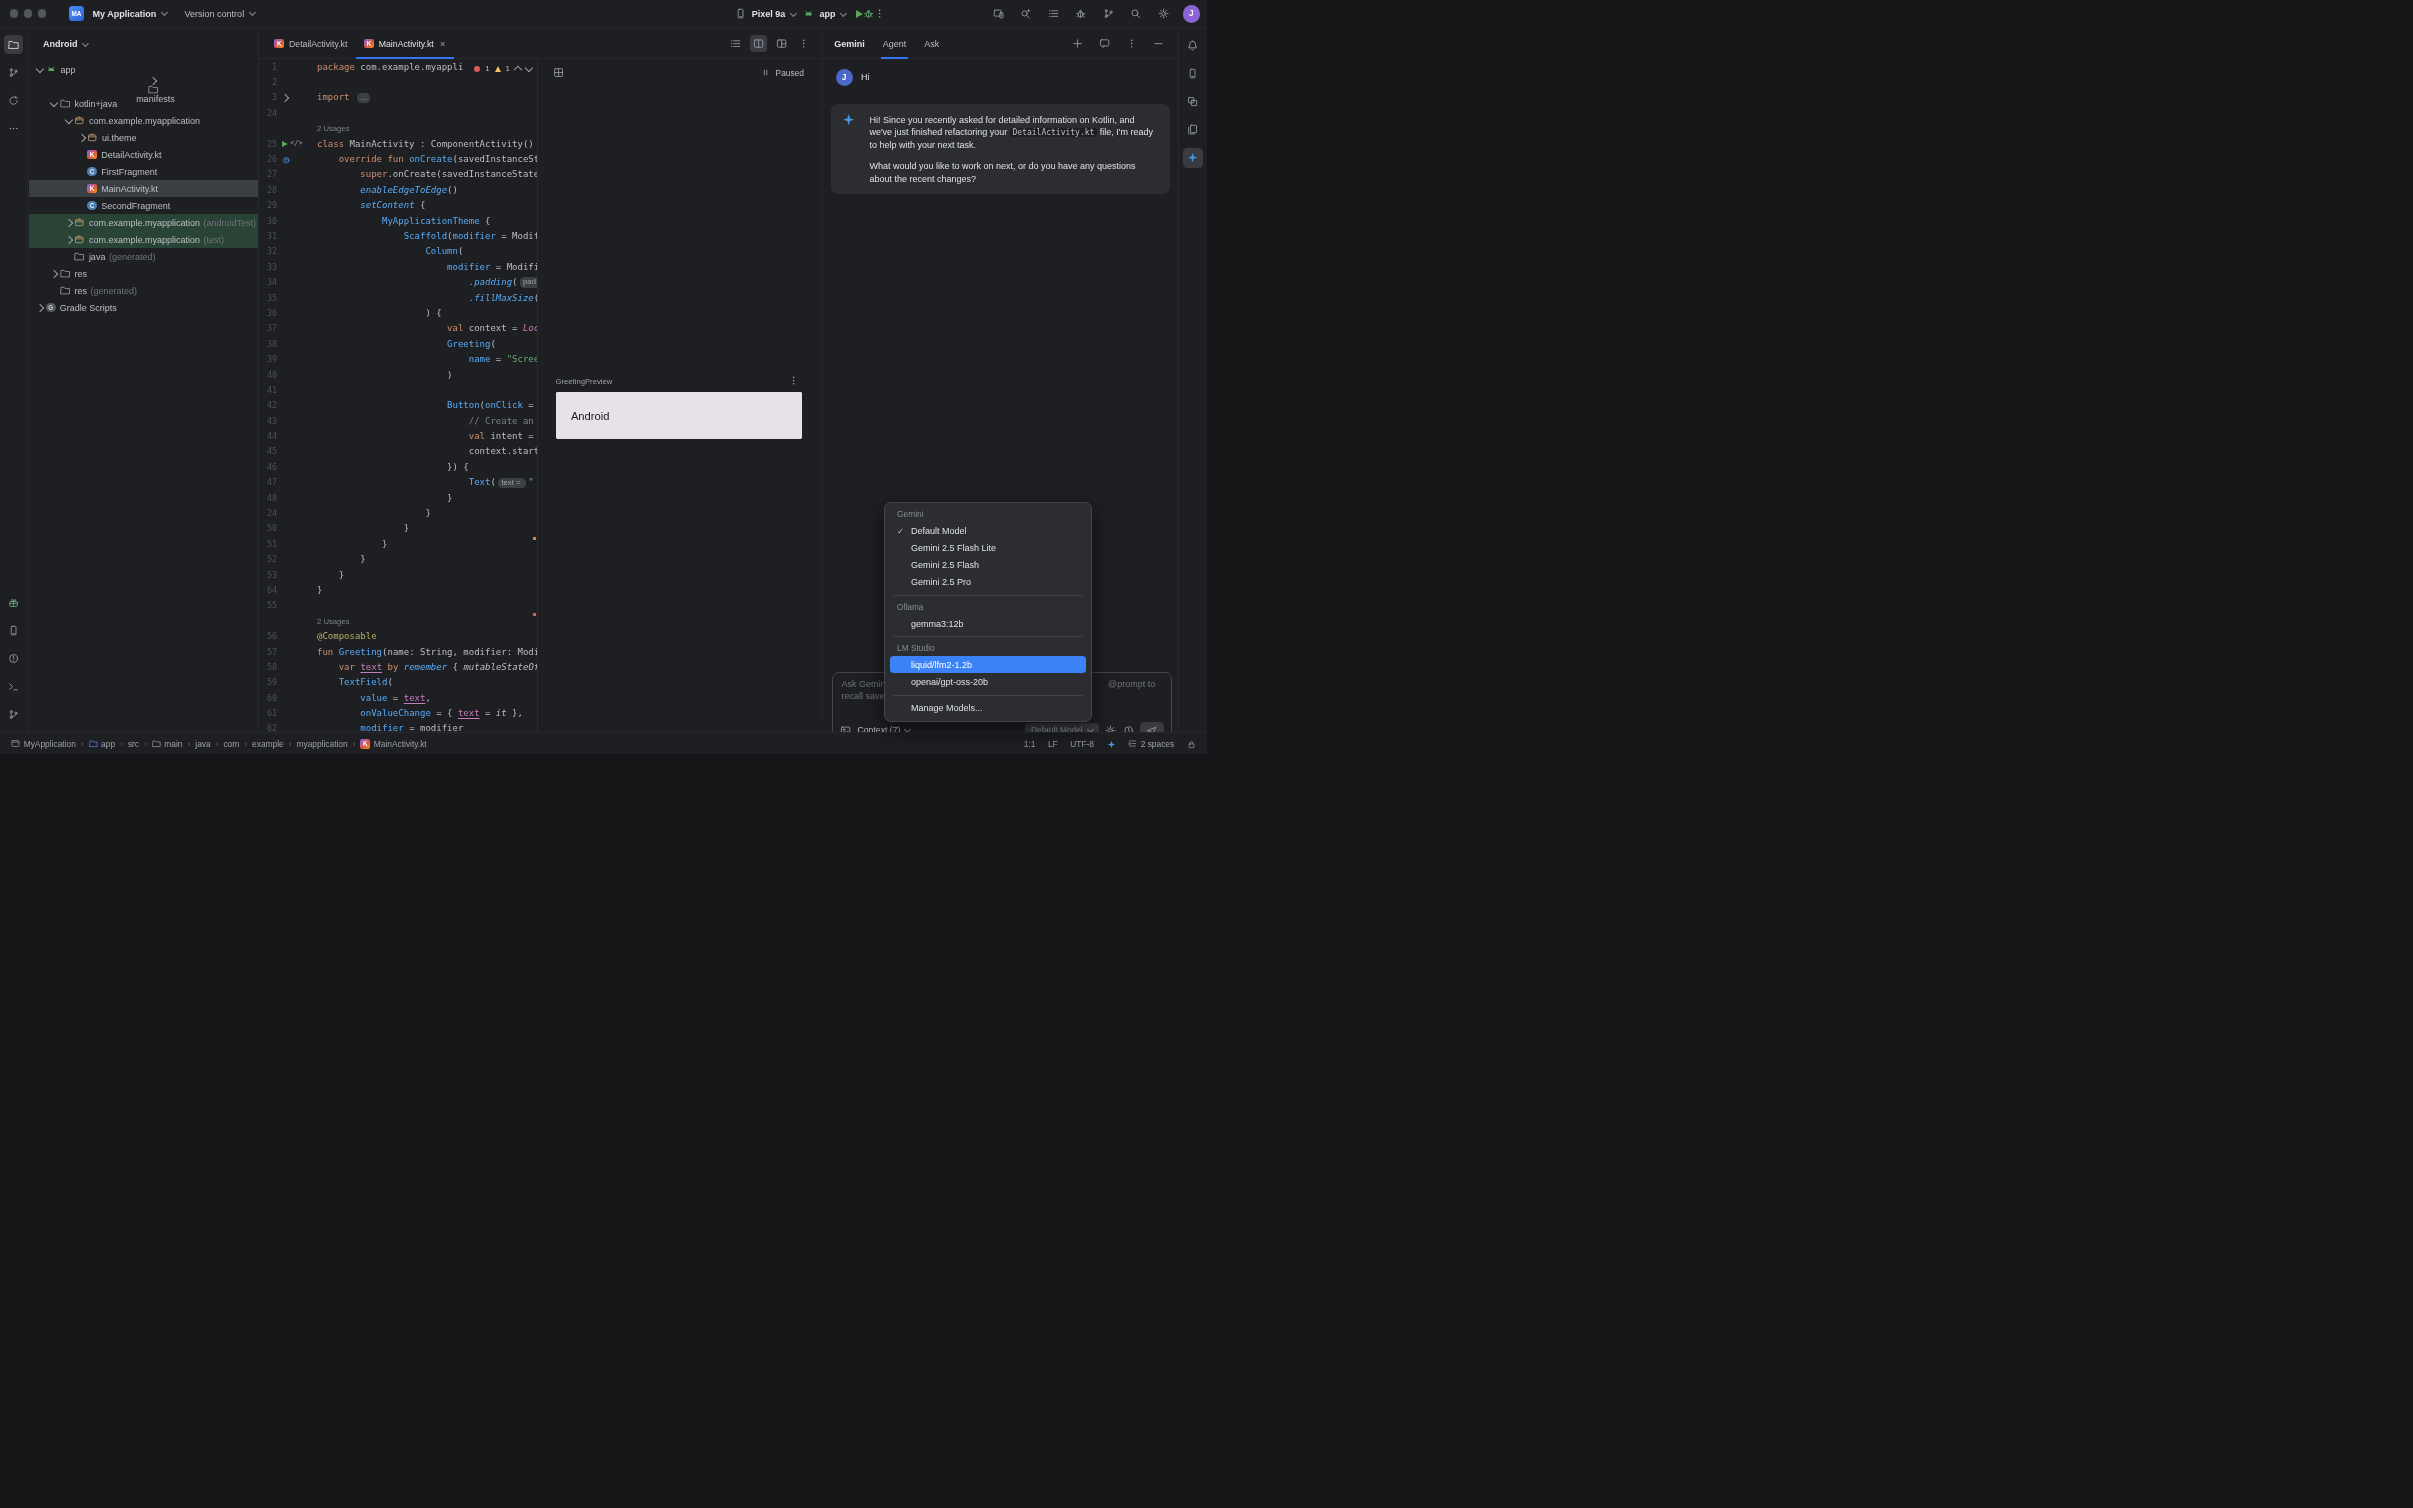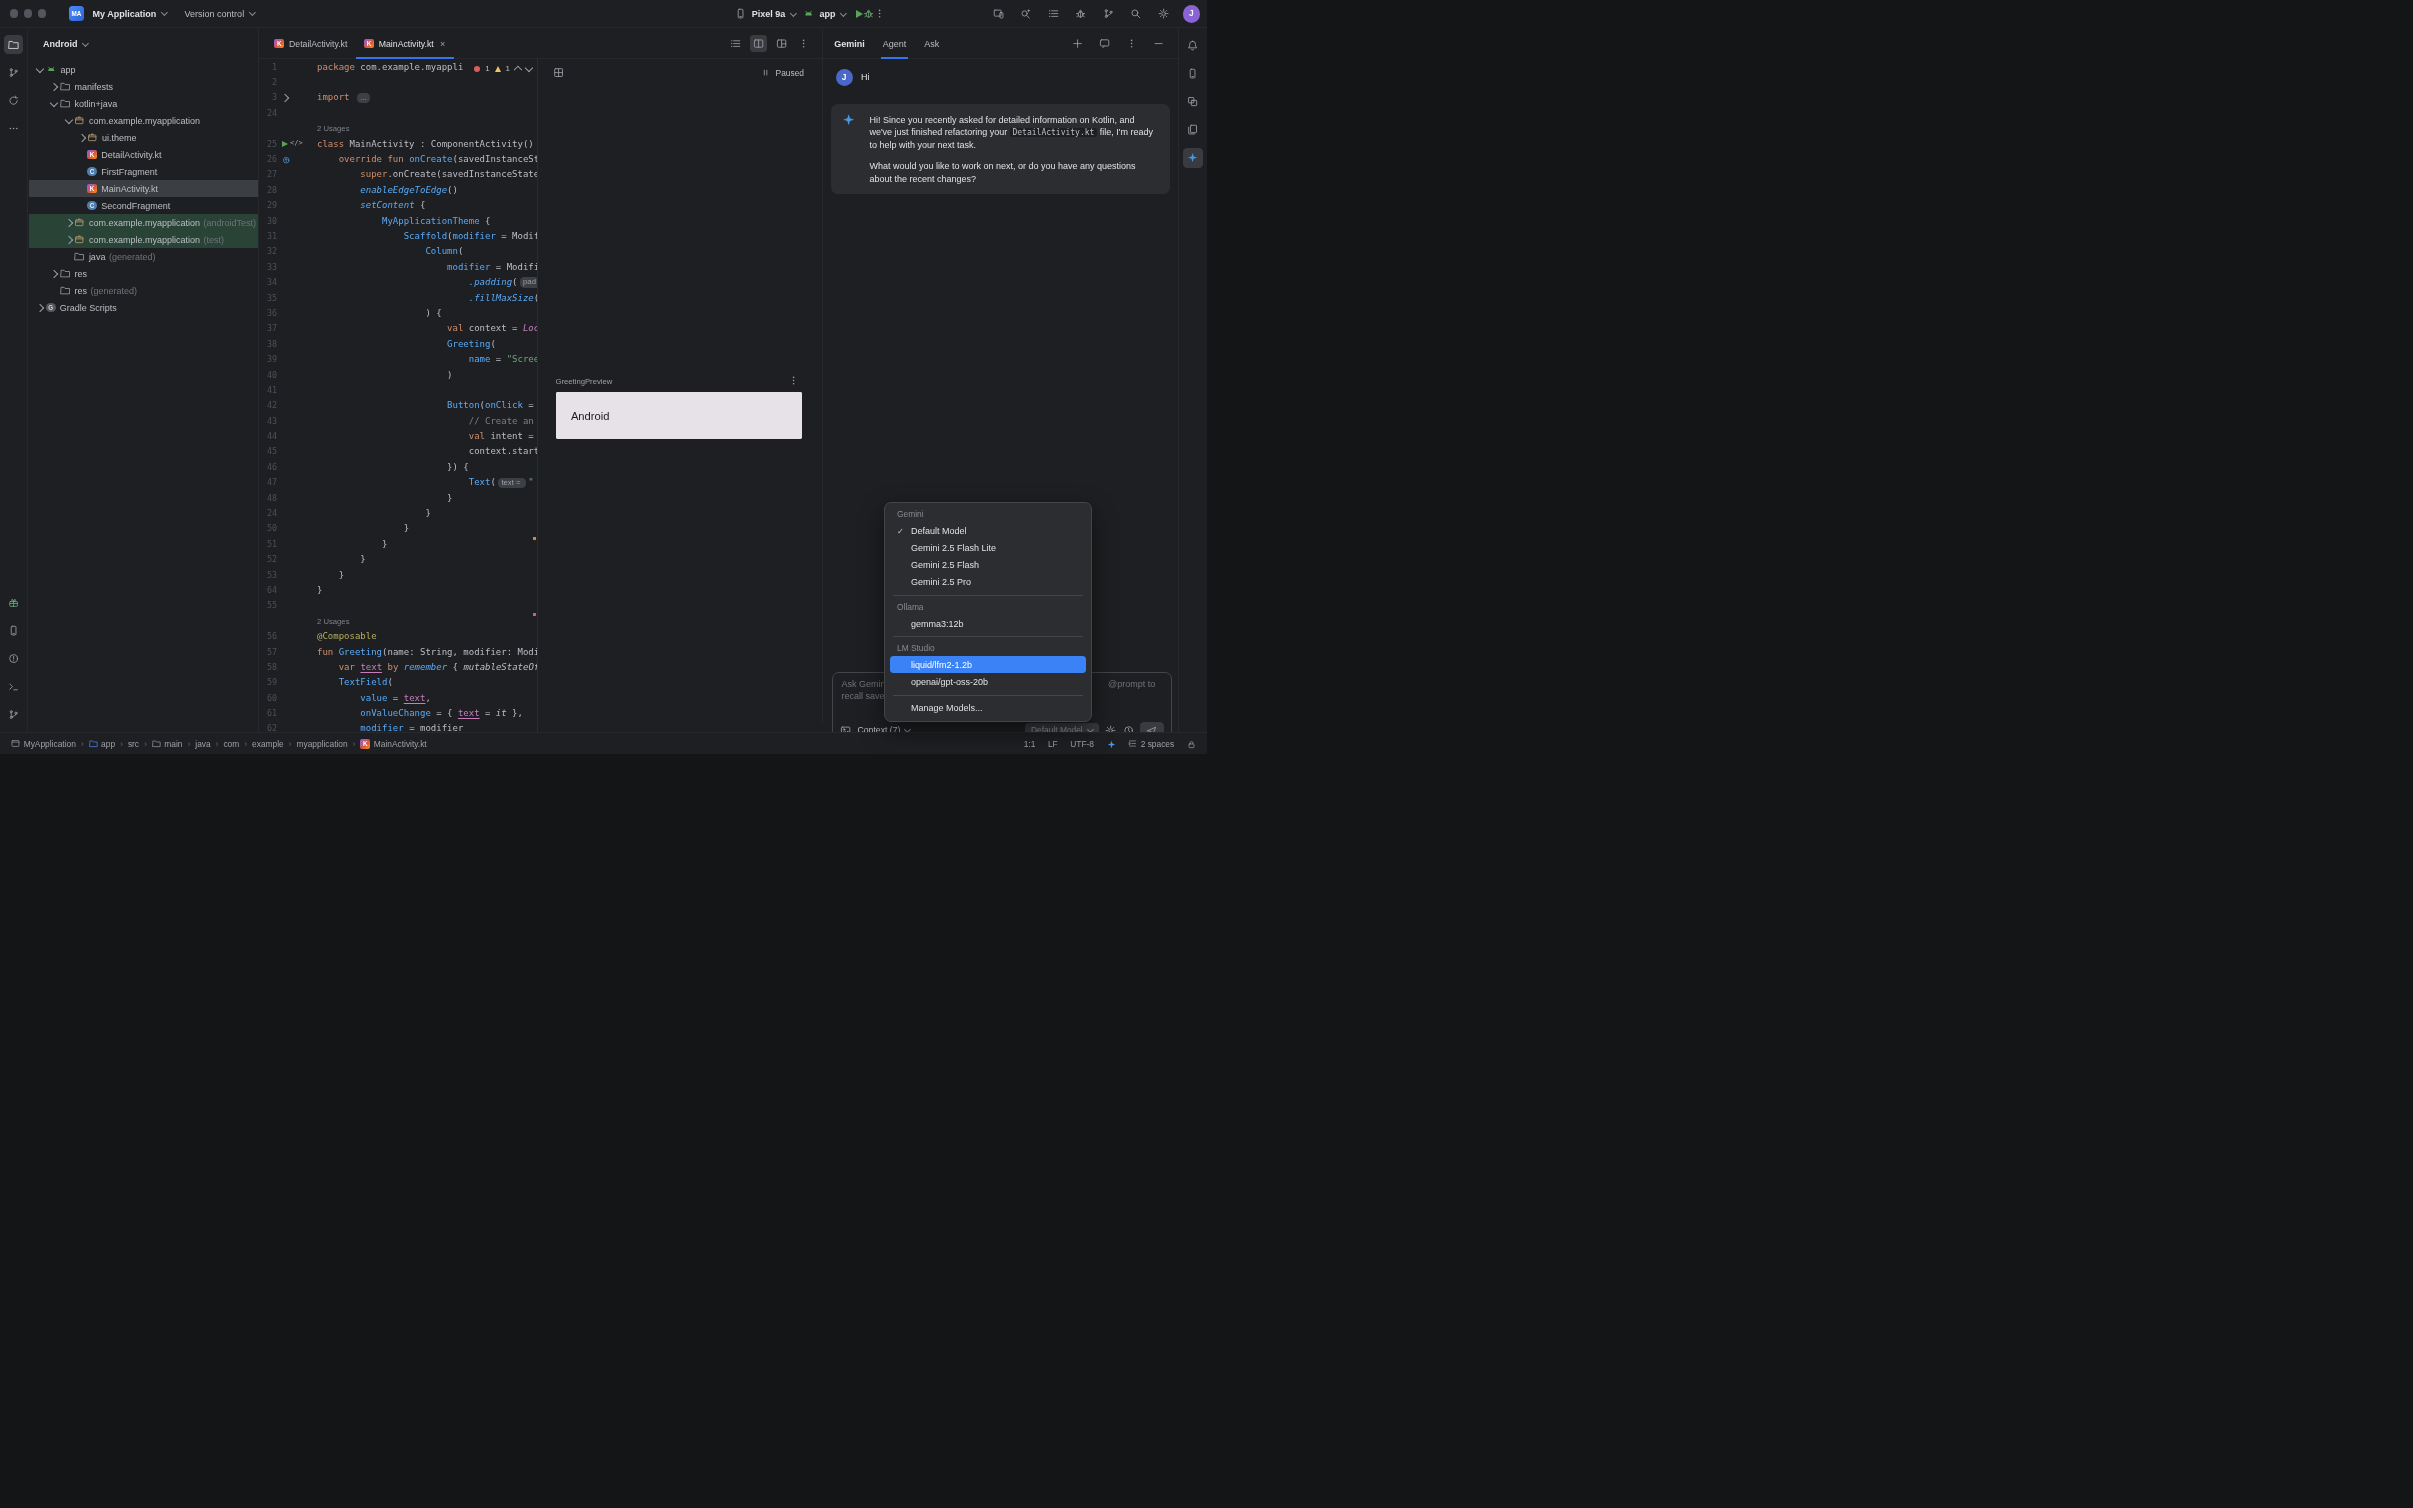--- a/index.html
+++ b/index.html
@@ -350,21 +350,21 @@
             <span class="chev down"></span>
           </span>
           <span class="icw ">
             <svg viewBox="0 0 16 16" class="svg ">
               <path d="M3.4 10.6a4.6 4.6 0 0 1 9.2 0z" fill="#57a559" stroke="none"></path>
               <path d="M5.2 6.4L4.2 4.8M10.8 6.4l1-1.6" stroke="#57a559"></path>
             </svg>
           </span>
           <span class="lbl">app</span>
         </div>
-        <div class="trow" style="padding-left: 19.6px;">
+        <div class="trow" style="padding-left: 19.6px; flex-direction: column;">
           <span class="chevslot">
             <span class="chev right"></span>
           </span>
           <span class="icw ">
             <svg viewBox="0 0 16 16" class="svg ">
               <path d="M1.5 5.5v-2h4.8l1.4 1.8h6.8v8.2h-13z"></path>
             </svg>
           </span>
           <span class="lbl">manifests</span>
         </div>

